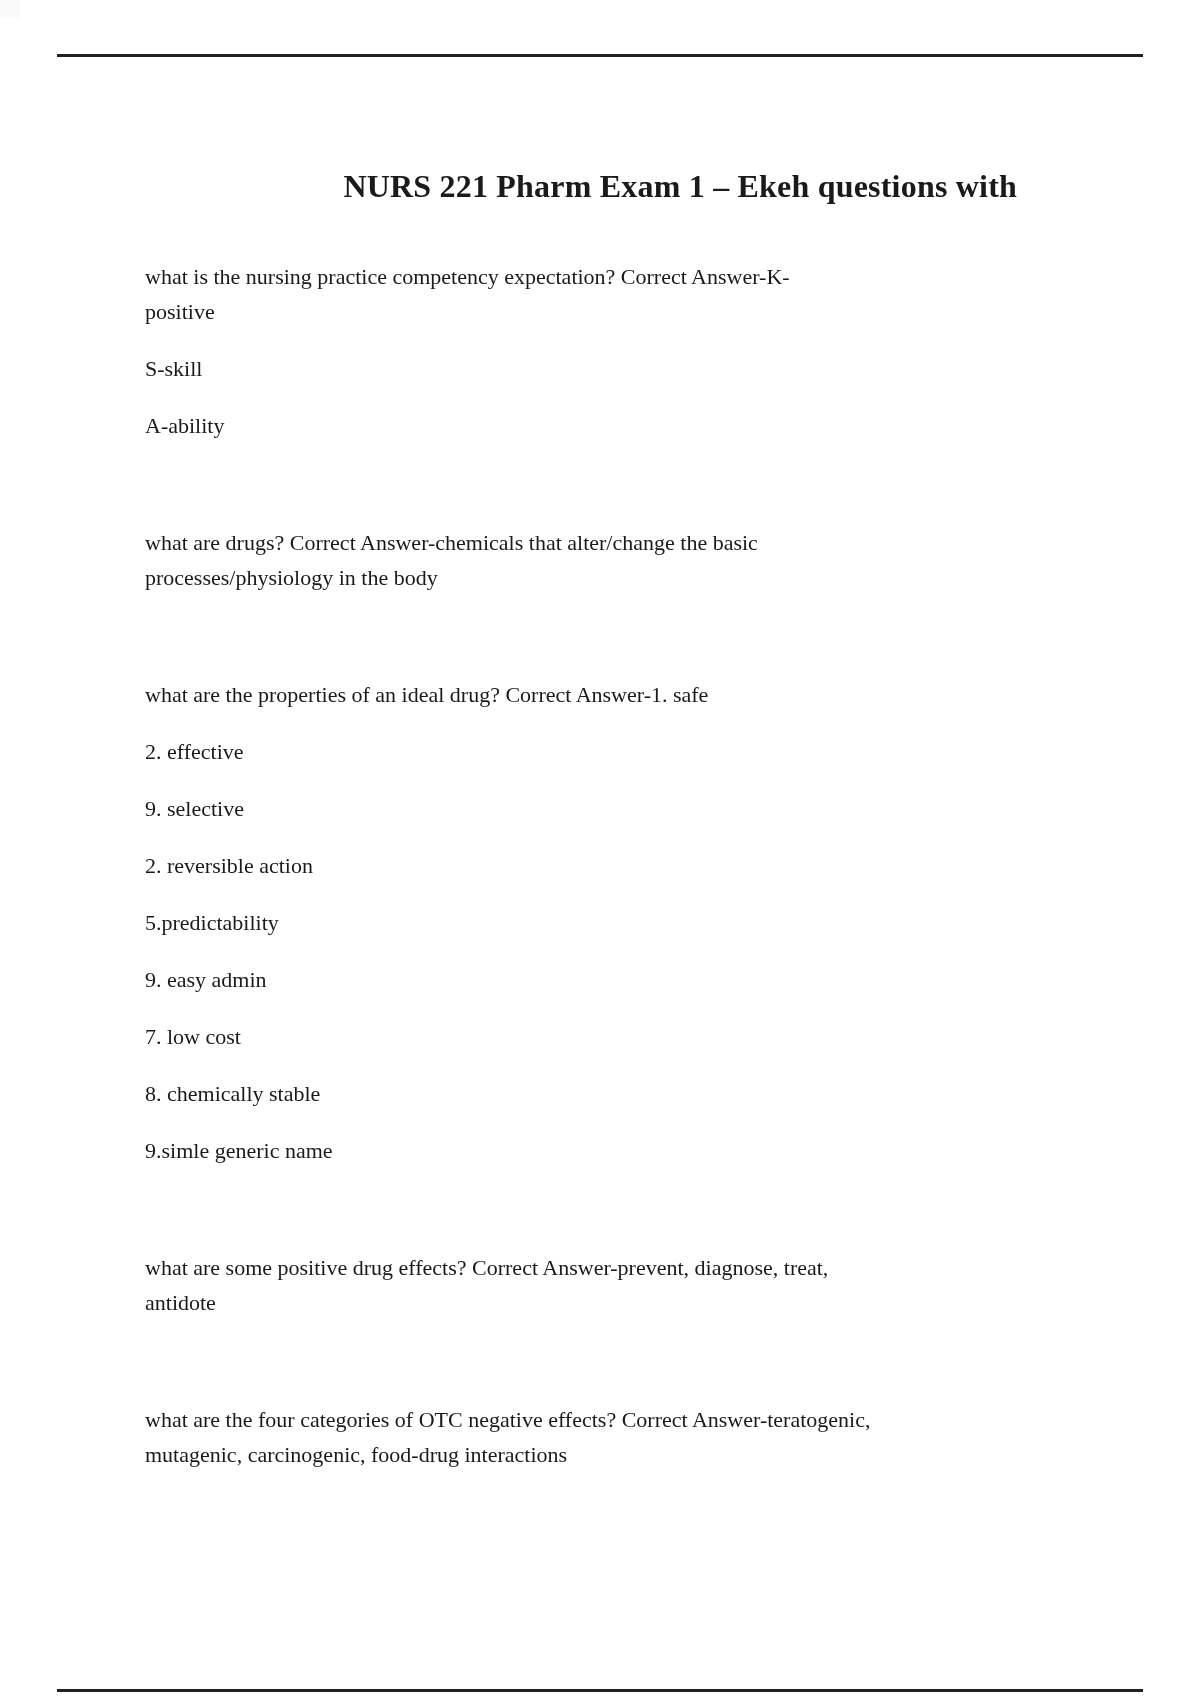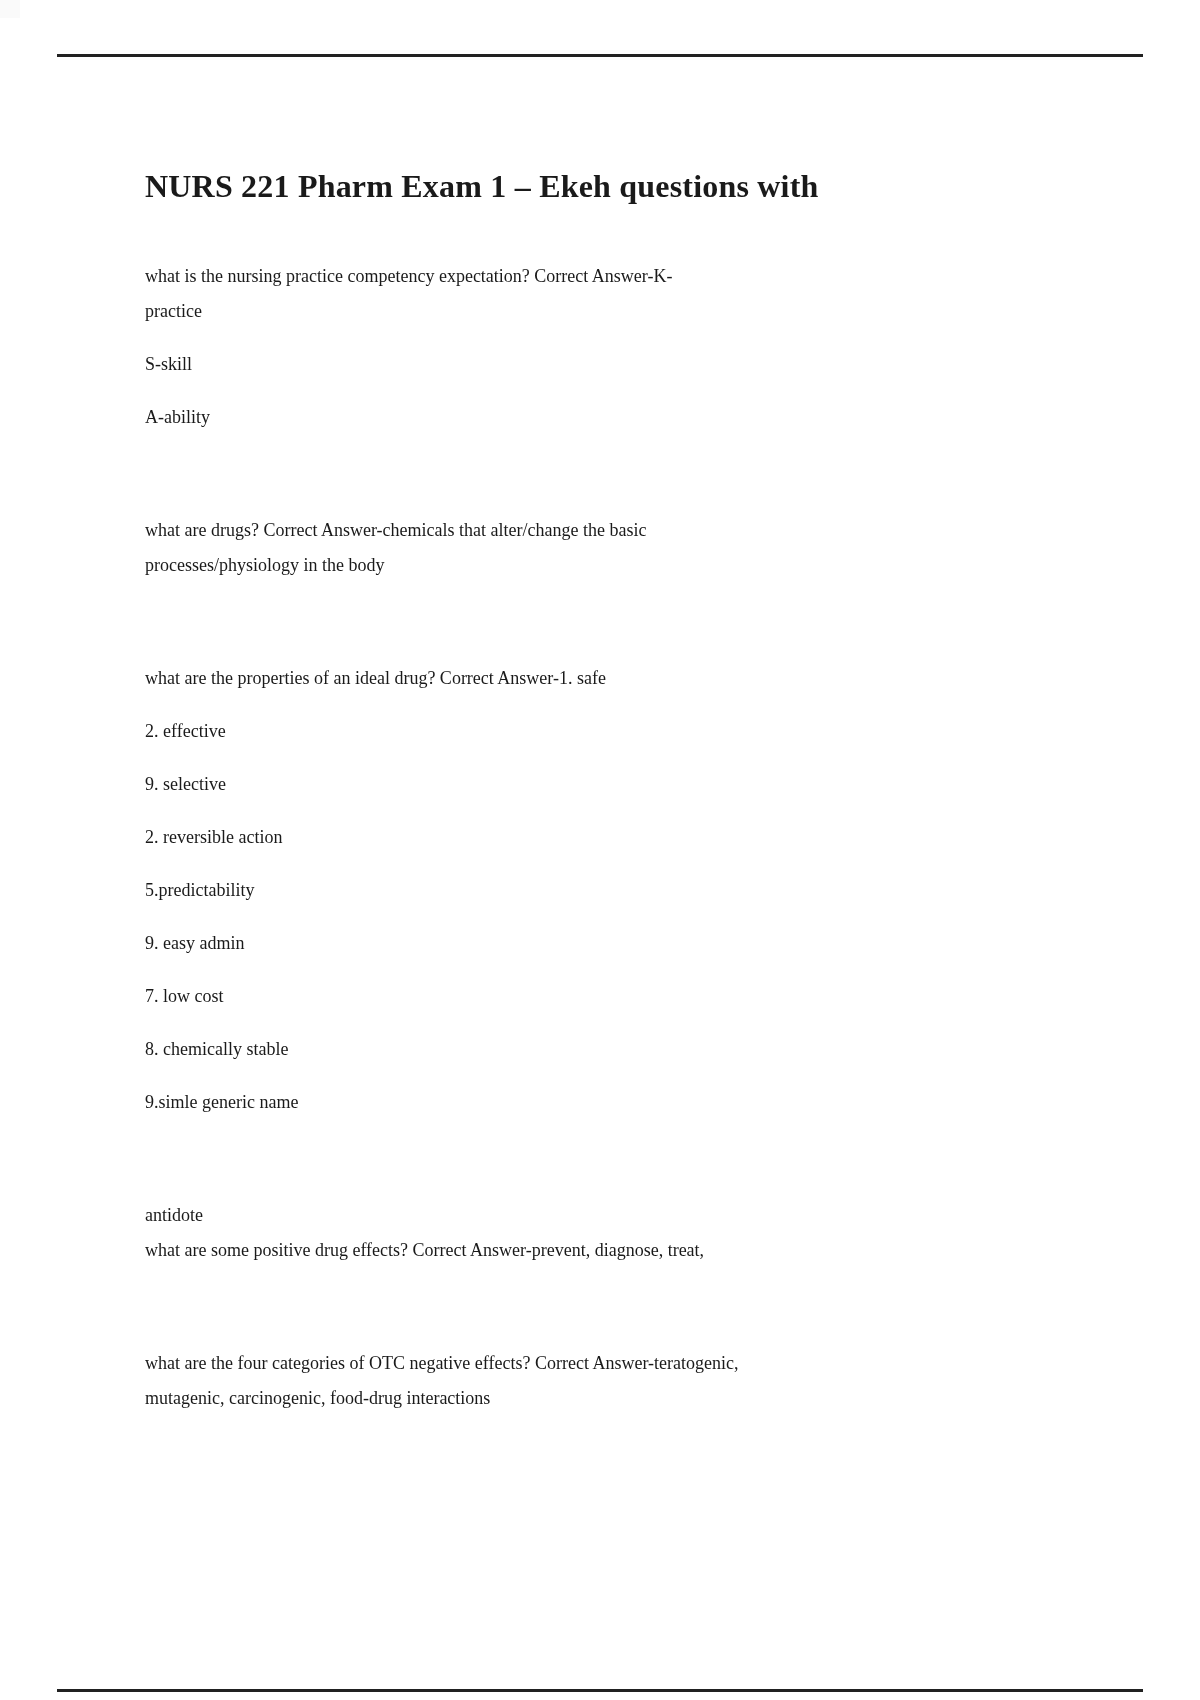--- a/index.html
+++ b/index.html
@@ -30,32 +30,32 @@
     height: 3px;
     background: #212121;
   }
   .rule-top { top: 54px; }
   .rule-bottom { top: 1689px; }
   .doc-title {
     position: absolute;
     left: 145px;
     top: 142px;
     width: 872px;
-    text-align: left;
+    text-align: right;
     font-weight: bold;
     font-size: 32px;
     line-height: 47px;
     letter-spacing: 0.2px;
   }
   .doc-body {
     position: absolute;
     left: 145px;
     top: 247px;
     width: 890px;
-    font-size: 18px;
+    font-size: 22px;
     line-height: 35px;
   }
   .para {
     margin: 0 0 12px 0;
   }
   .line {
     margin: 0;
   }
   .spacer {
     height: 48px;
@@ -70,21 +70,21 @@
 
 <h1 class="doc-title">
   <div class="line">NURS 221 Pharm Exam 1 – Ekeh questions with</div>
 </h1>
 
 <div class="doc-body">
 
   <p class="para">
     </p>
     <div class="line">what is the nursing practice competency expectation? Correct Answer-K-</div>
-    <div class="line">practice</div>
+    <div class="line">positive</div>
   <p></p>
 
   <p class="para">
     </p>
     <div class="line">S-skill</div>
   <p></p>
 
   <p class="para">
     </p>
     <div class="line">A-ability</div>
@@ -142,22 +142,22 @@
 
   <p class="para">
     </p>
     <div class="line">9.simle generic name</div>
   <p></p>
 
   <div class="spacer"></div>
 
   <p class="para">
     </p>
+    <div class="line">what are some positive drug effects? Correct Answer-prevent, diagnose, treat,</div>
     <div class="line">antidote</div>
-    <div class="line">what are some positive drug effects? Correct Answer-prevent, diagnose, treat,</div>
   <p></p>
 
   <div class="spacer"></div>
 
   <p class="para">
     </p>
     <div class="line">what are the four categories of OTC negative effects? Correct Answer-teratogenic,</div>
     <div class="line">mutagenic, carcinogenic, food-drug interactions</div>
   <p></p>
 

